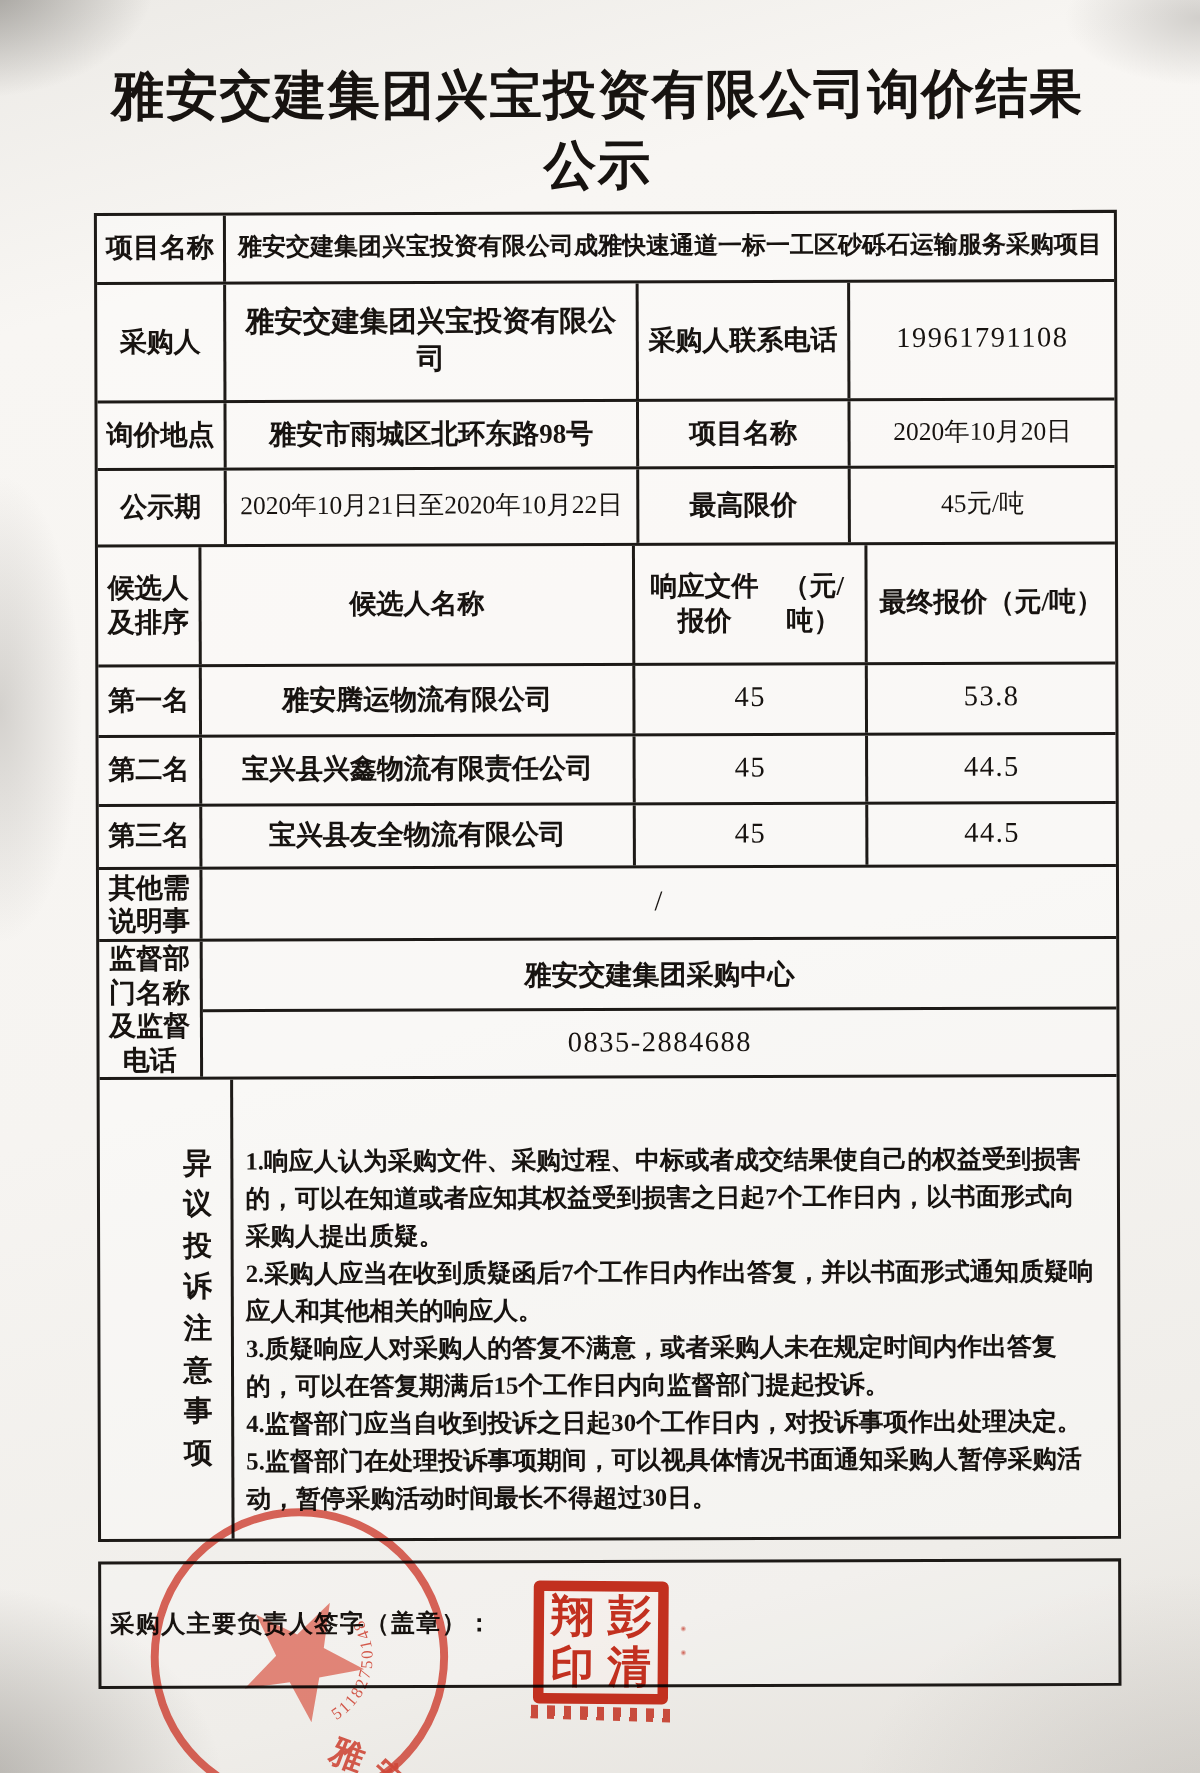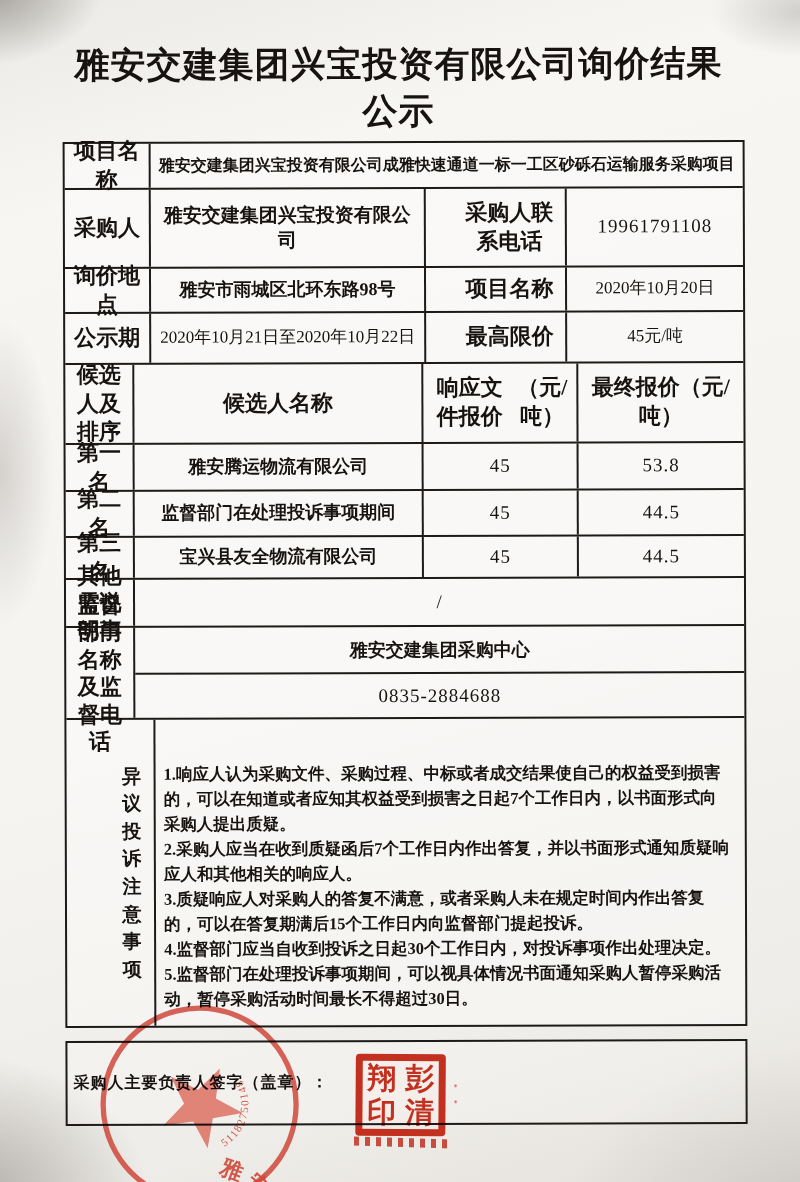--- a/index.html
+++ b/index.html
@@ -27,27 +27,27 @@
     border:2px solid #1d1a17;box-sizing:border-box;background:rgba(255,255,255,.35);
   }
   .row{display:flex;border-bottom:2px solid #1d1a17;box-sizing:border-box;}
   .row:last-child{border-bottom:none;}
   .cell{
     box-sizing:border-box;border-right:2px solid #1d1a17;
     display:flex;align-items:center;justify-content:center;text-align:center;
     padding:2px 4px;word-break:break-all;line-height:1.3;
   }
   .cell:last-child{border-right:none;}
-  .lbl{font-weight:bold;font-size:22px;}
+  .lbl{font-weight:bold;font-size:18px;}
   .val{font-weight:bold;font-size:18px;}
   .num{font-weight:normal;font-size:19px;letter-spacing:1px;}
   .grow{flex:1 1 auto;}
   .w85{flex:0 0 86px;}
   .w275{flex:0 0 275px;}
-  .w141{flex:0 0 141px;padding-left:32px;}
+  .w141{flex:0 0 141px;}
   .w68{flex:0 0 69px;}
   .w290{flex:0 0 289px;}
   .w155{flex:0 0 155px;}
   .w88{flex:0 0 89px;padding-left:47px;}
   .h46{height:46px;} .h79{height:79px;} .h45{height:45px;} .h51{height:51px;}
   .h80{height:80px;} .h47{height:47px;} .h42{height:42px;} .h48{height:48px;}
   .h92{height:92px;} .h306{height:306px;}
   .proj-val{font-size:16px;font-weight:bold;padding:2px 6px;}
   .date{font-weight:normal;font-size:17px;}
   .subcol{display:flex;flex-direction:column;flex:1 1 auto;}
@@ -141,21 +141,21 @@
 
     <div class="row h47">
       <div class="cell lbl w68">第一名</div>
       <div class="cell val w290">雅安腾运物流有限公司</div>
       <div class="cell num w155">45</div>
       <div class="cell num grow">53.8</div>
     </div>
 
     <div class="row h46">
       <div class="cell lbl w68">第二名</div>
-      <div class="cell val w290">监督部门在处理投诉事项期间</div>
+      <div class="cell val w290">宝兴县兴鑫物流有限责任公司</div>
       <div class="cell num w155">45</div>
       <div class="cell num grow">44.5</div>
     </div>
 
     <div class="row h42">
       <div class="cell lbl w68">第三名</div>
       <div class="cell val w290">宝兴县友全物流有限公司</div>
       <div class="cell num w155">45</div>
       <div class="cell num grow">44.5</div>
     </div>

